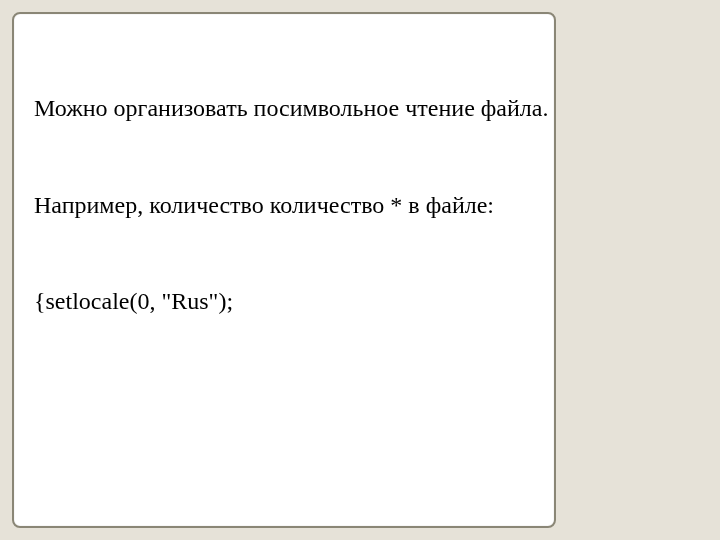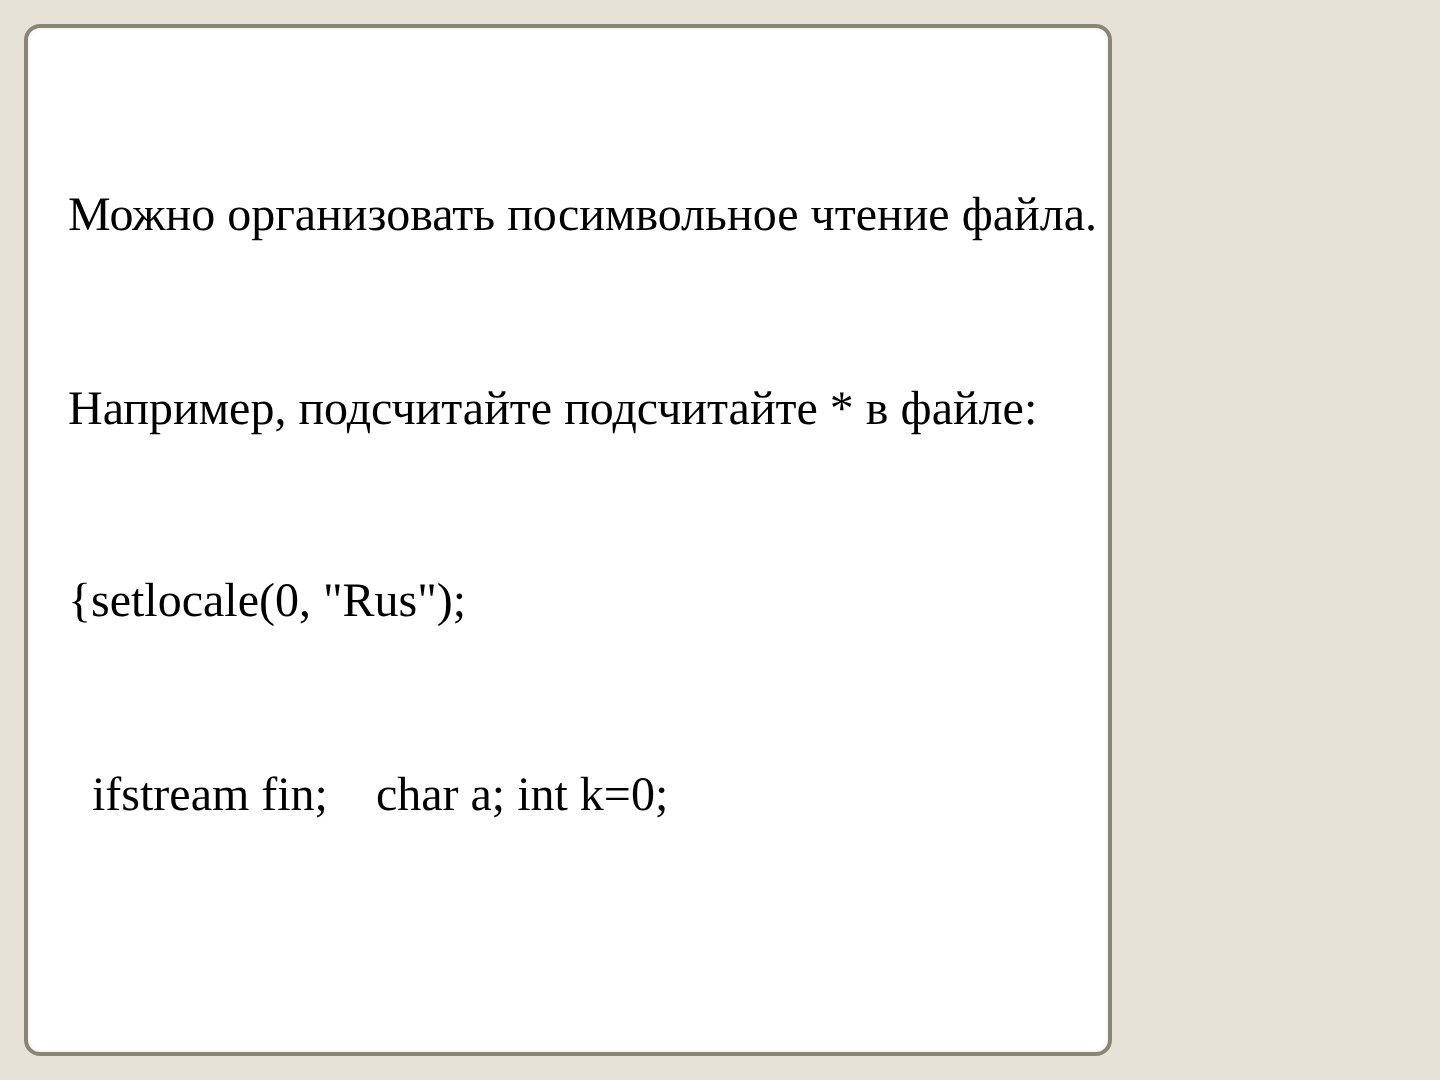--- a/index.html
+++ b/index.html
@@ -35,23 +35,22 @@
     white-space: pre;
   }
 </style>
 </head>
 <body>
 
 <div class="slide">
   <div class="card">
     <div class="code">
       <div>Можно организовать посимвольное чтение файла.</div>
-      <div>Например, подсчитайте подсчитайте * в файле:</div>
+      <div>Например, количество количество * в файле:</div>
       <div>{setlocale(0, "Rus");</div>
-      <div>  ifstream fin;    char a; int k=0;</div>
       
       
       
       
       
       
       
       
     </div>
   </div>

